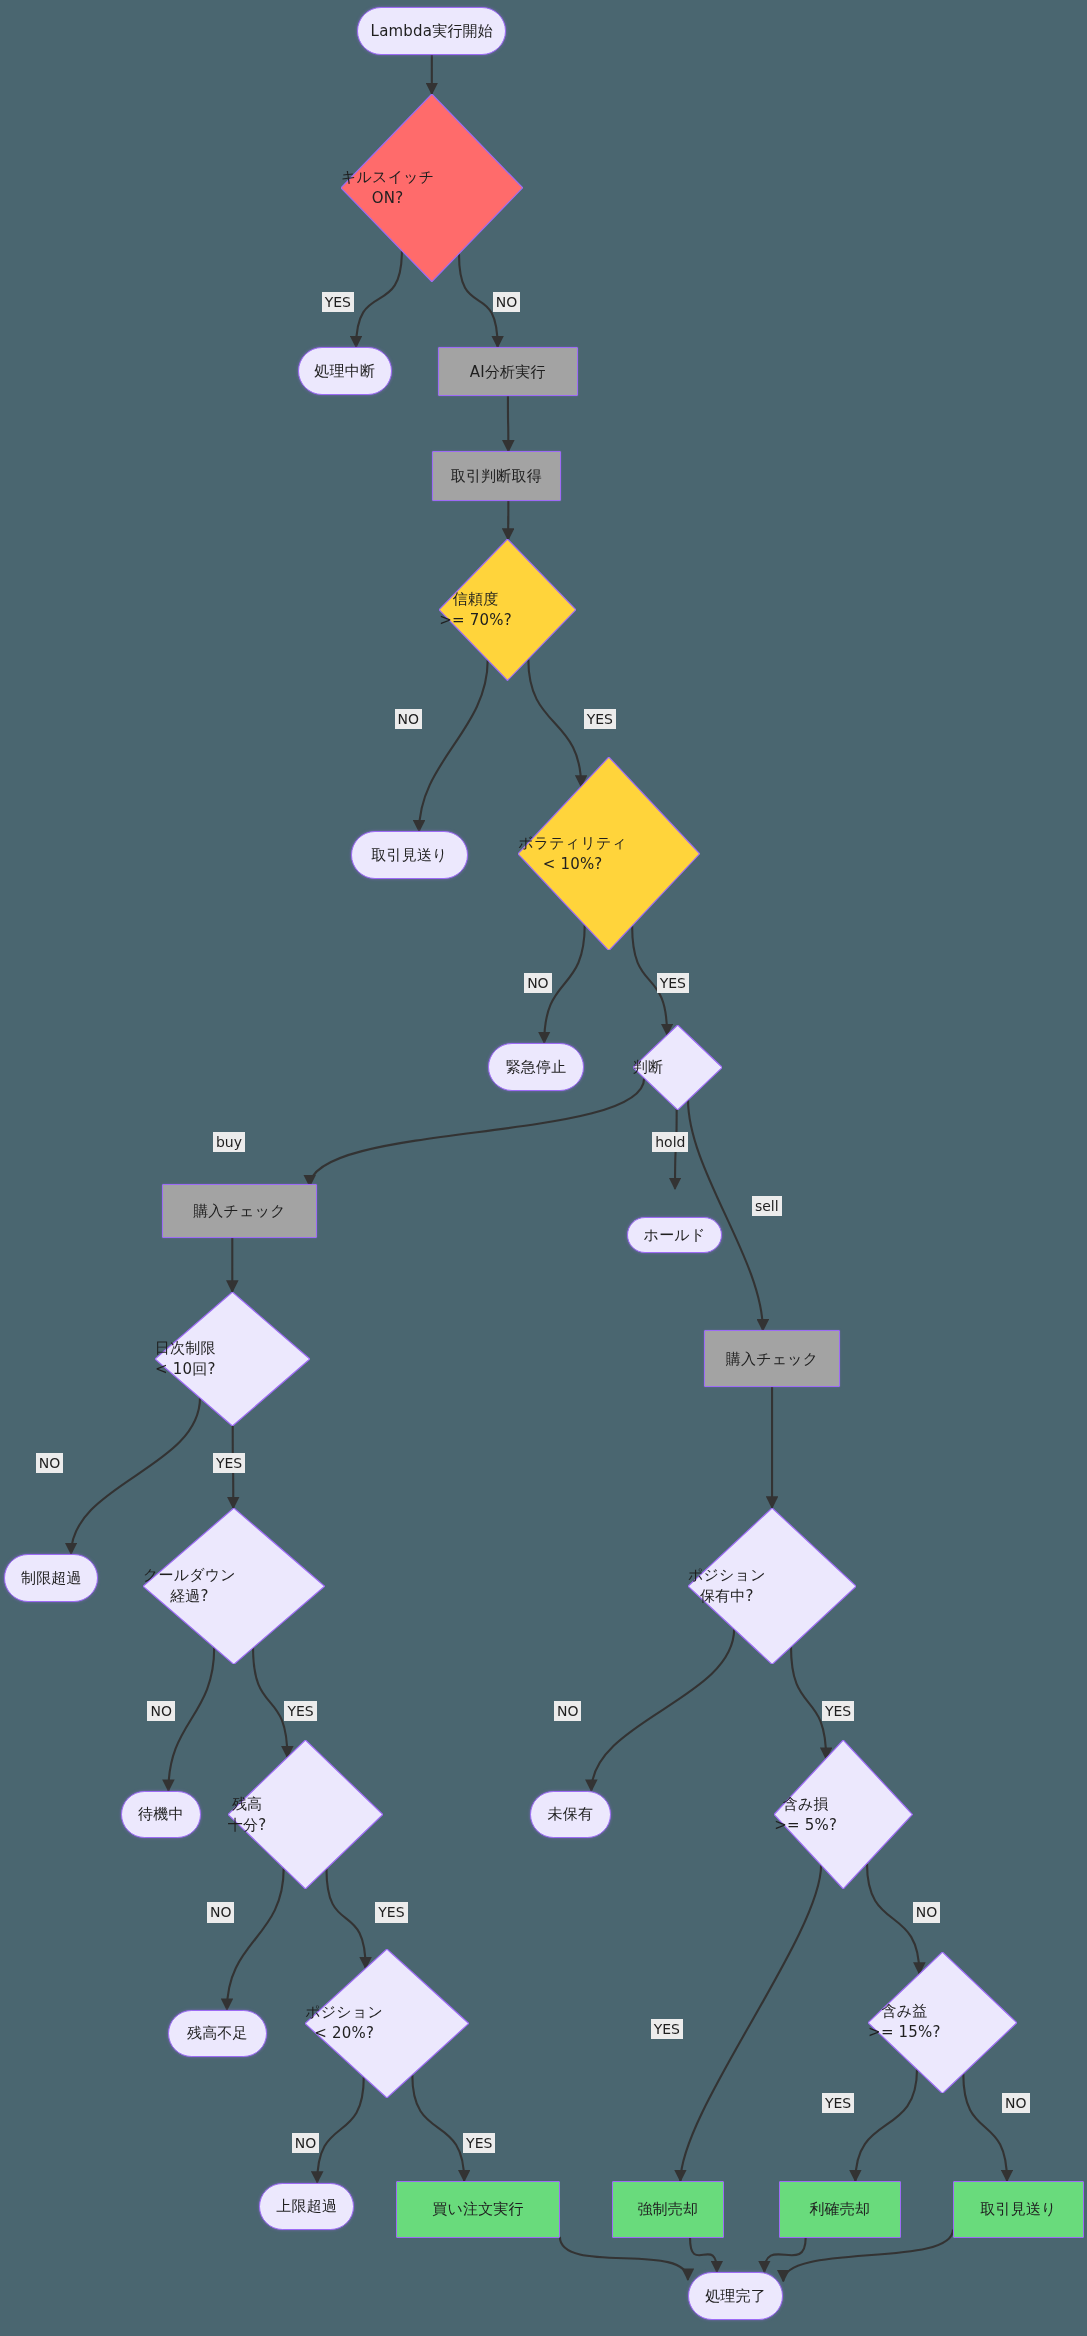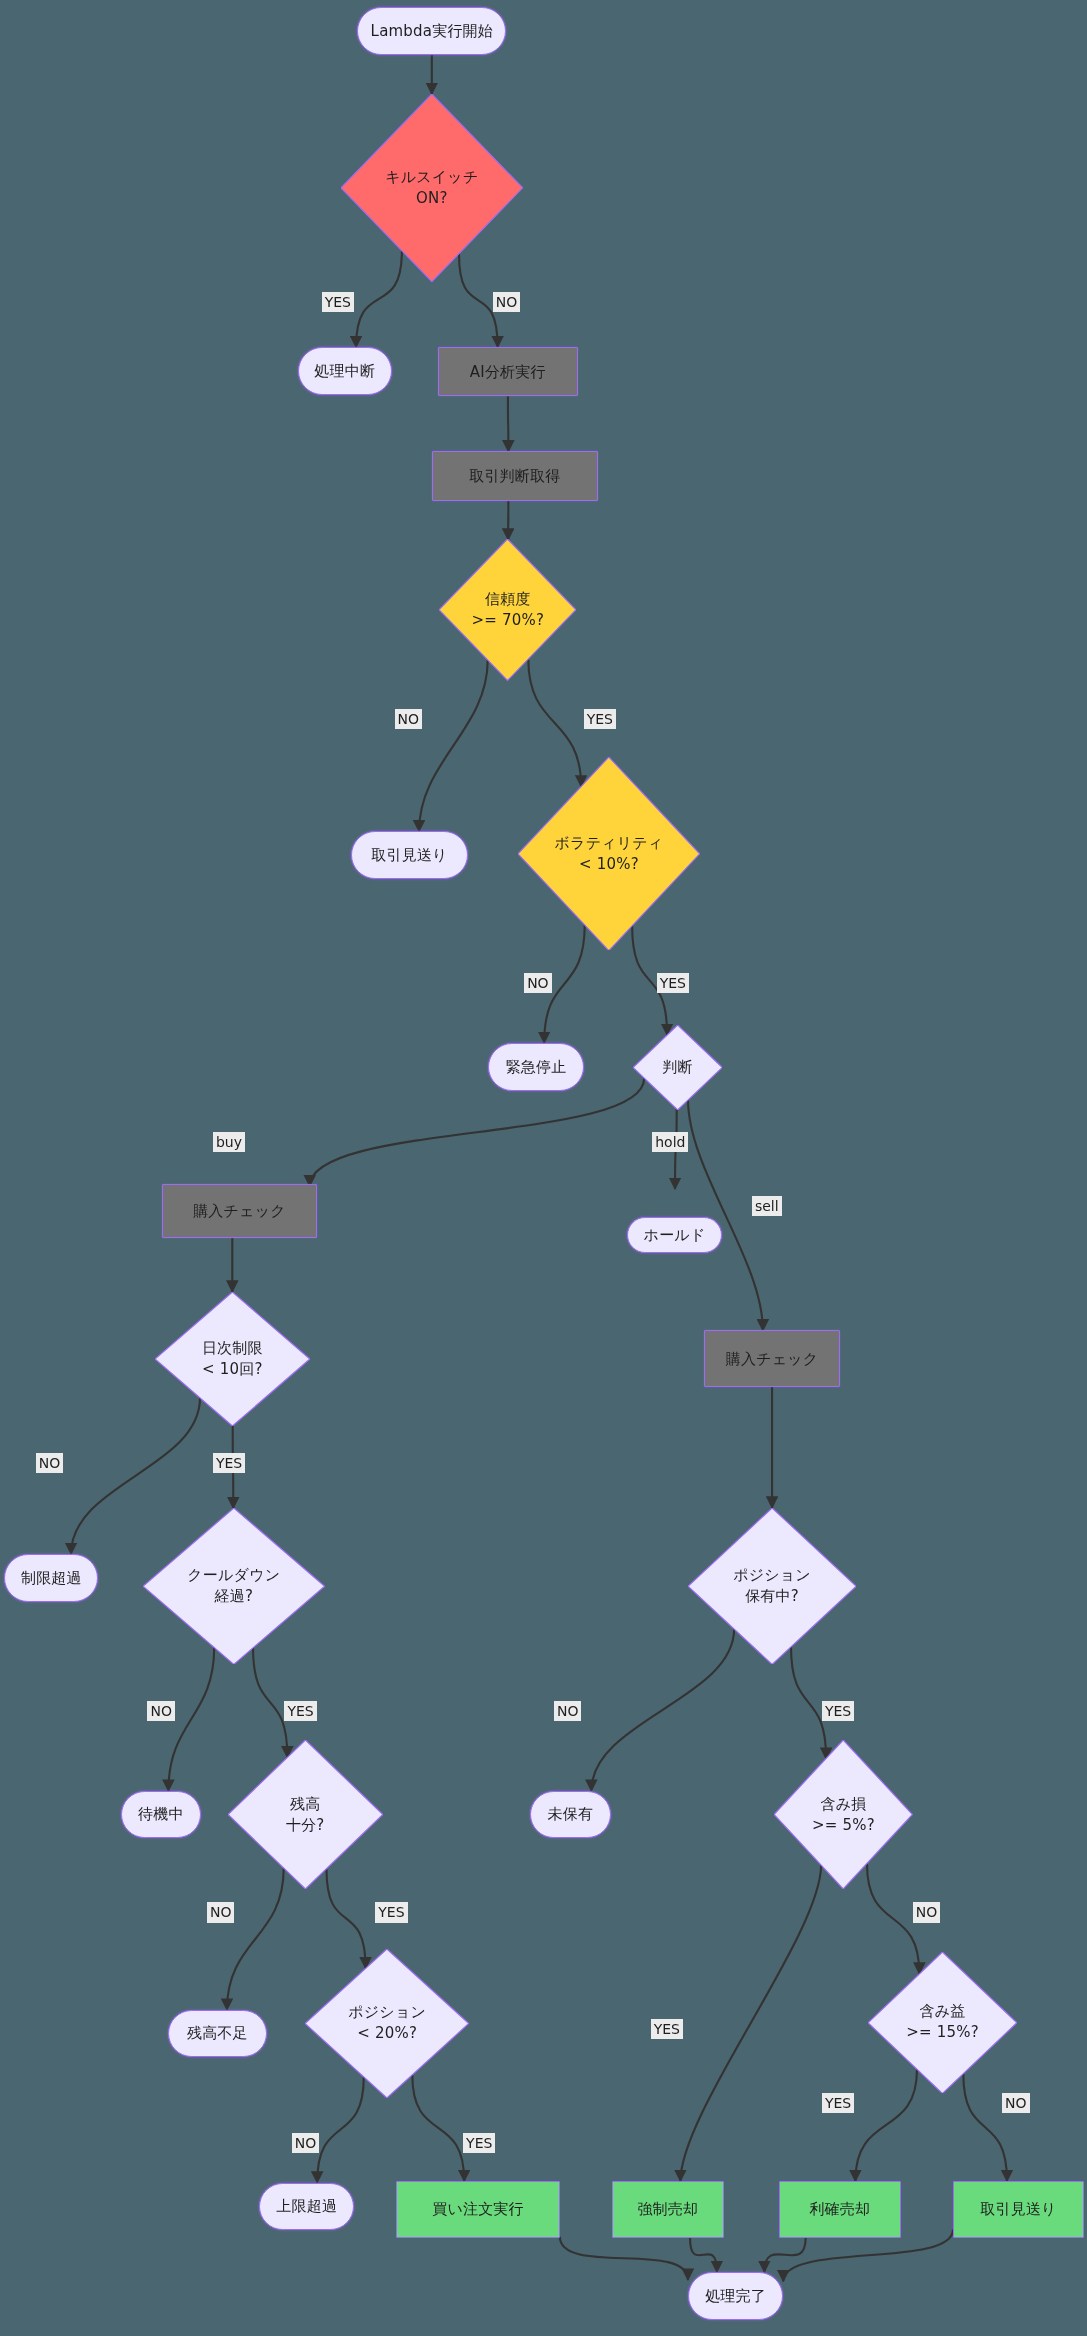--- a/index.html
+++ b/index.html
@@ -39,35 +39,34 @@
     white-space: pre-line;
     letter-spacing: 0.2px;
   }
   .n-round {
     background: #ECE8FD;
     border: 1.4px solid #9d6bf5;
     border-radius: 999px;
     box-shadow: 0 0 3px rgba(157,107,245,0.55);
   }
   .n-rect {
-    background: #737373;
+    background: #a3a3a3;
     border: 1.4px solid #9d6bf5;
     border-radius: 1px;
     box-shadow: 0 0 2px rgba(157,107,245,0.4);
   }
   .n-green {
     background: #69DB7C;
     border: 1.4px solid #9d6bf5;
     border-radius: 1px;
   }
   .diamond-wrap {
     position: absolute;
     display: flex;
     align-items: center;
-    justify-content: center;
   }
   .diamond-shape {
     position: absolute;
     left: 0; top: 0;
     width: 100%;
     height: 100%;
   }
   .diamond-label {
     position: relative;
     z-index: 2;
@@ -138,21 +137,21 @@
       <div class="node n-round" style="left: 357.37px; top: 7.44898px; width: 148.904px; height: 47.6735px;"><span>Lambda実行開始</span></div>
       <div class="diamond-wrap" style="left: 340.99px; top: 93.8571px; width: 181.663px; height: 187.714px;">
         <svg class="diamond-shape" viewBox="0 0 100 100" preserveAspectRatio="none">
          <polygon points="50,0 100,50 50,100 0,50" fill="#FF6B6B" stroke="#9d6bf5" stroke-width="1.2" vector-effect="non-scaling-stroke"></polygon>
        </svg>
         <div class="diamond-label">キルスイッチ
 ON?</div>
       </div>
       <div class="node n-round" style="left: 297.808px; top: 347.122px; width: 93.8096px; height: 47.6735px;"><span>処理中断</span></div>
       <div class="node n-rect" style="left: 437.778px; top: 347.122px; width: 139.97px; height: 49.1633px;"><span>AI分析実行</span></div>
-      <div class="node n-rect" style="left: 431.822px; top: 451.408px; width: 166px; height: 49.1633px;"><span>取引判断取得</span></div>
+      <div class="node n-rect" style="left: 431.822px; top: 451.408px; width: 129px; height: 49.1633px;"><span>取引判断取得</span></div>
       <div class="diamond-wrap" style="left: 439.267px; top: 539.306px; width: 136.992px; height: 141.531px;">
         <svg class="diamond-shape" viewBox="0 0 100 100" preserveAspectRatio="none">
          <polygon points="50,0 100,50 50,100 0,50" fill="#FFD43B" stroke="#9d6bf5" stroke-width="1.2" vector-effect="non-scaling-stroke"></polygon>
        </svg>
         <div class="diamond-label">信頼度
 &gt;= 70%?</div>
       </div>
       <div class="node n-round" style="left: 351.414px; top: 831.306px; width: 116.145px; height: 47.6735px;"><span>取引見送り</span></div>
       <div class="diamond-wrap" style="left: 518.186px; top: 756.816px; width: 181.663px; height: 193.673px;">
         <svg class="diamond-shape" viewBox="0 0 100 100" preserveAspectRatio="none">

